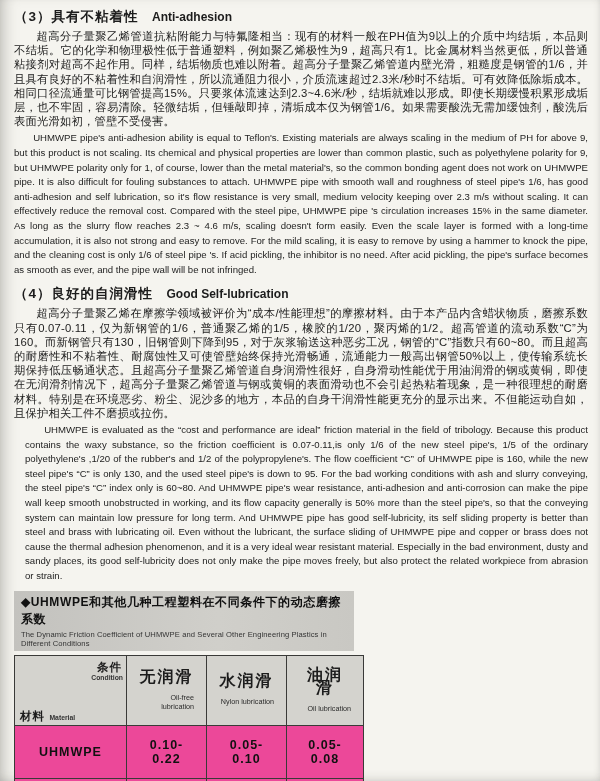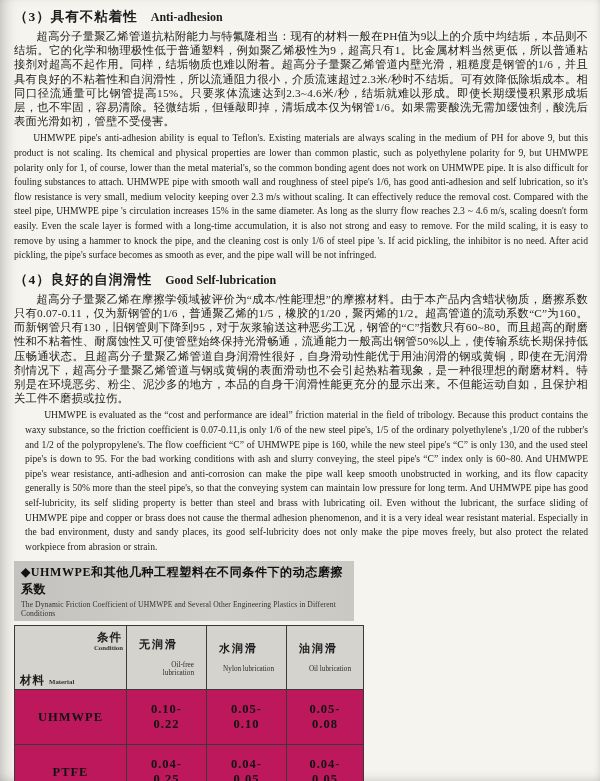--- a/index.html
+++ b/index.html
@@ -7,21 +7,21 @@
     position: relative;
     width: 600px;
     height: 781px;
     box-sizing: border-box;
     padding: 5px 12px 0 14px;
     background: #f5f4ef;
     box-shadow: inset 12px 0 16px -10px rgba(60,60,55,.35),
                 inset -5px 0 10px -7px rgba(60,60,55,.22),
                 inset 0 -8px 12px -8px rgba(60,60,55,.18);
     overflow: hidden;
-    font-family: Liberation Serif, serif;
+    font-family: Liberation Sans, sans-serif;
     color: #1c1c1c;
   }
   .sec-heading { margin: 2px 0 3px; line-height: 18px; }
   .sec-heading .h-cn { font-size: 13.5px; font-weight: bold; letter-spacing: 1px; }
   .sec-heading .h-en { font-size: 12px; font-weight: bold; margin-left: 9px; }
   p.body-cn {
     margin: 2px 0 3px; text-align: justify; text-indent: 2em;
     font-size: 11.3px; line-height: 14.2px; letter-spacing: .2px;
     font-weight: 500; max-height: 114px; overflow: hidden;
   }
@@ -37,35 +37,35 @@
     background: linear-gradient(90deg, #c3c2be, #d0cfca 60%, #c9c8c3);
   }
   .table-title .t-cn { font-size: 12px; font-weight: bold; letter-spacing: .6px; color: #111; }
   .table-title .t-en { font-size: 7.6px; color: #333; margin-top: 2px; letter-spacing: .1px; }
   table.friction {
     border-collapse: collapse; table-layout: fixed; margin-top: 4px;
     width: 349px;
   }
   table.friction th, table.friction td { border: 1.6px solid #3a3a38; padding: 12px; }
   table.friction th { background: #d4d3ce; height: 31px; vertical-align: middle; }
-  .hcn { font-size: 11px; font-weight: bold; letter-spacing: 2px; text-align: left; line-height: 13px; }
+  .hcn { font-size: 16px; font-weight: bold; letter-spacing: 2px; text-align: center; line-height: 13px; }
   .hen { font-size: 7.2px; font-weight: normal; color: #2a2a2a; text-align: right; margin-top: 10px; }
   th.corner {
     position: relative;
     background-image: linear-gradient(to bottom right,
       transparent calc(50% - .8px), #3a3a38 calc(50% - .8px),
       #3a3a38 calc(50% + .8px), transparent calc(50% + .8px));
   }
   .corner-top { position: absolute; top: 1px; right: 4px; text-align: right; }
   .corner-bottom { position: absolute; bottom: 1px; left: 5px; white-space: nowrap; }
   .corner b { font-size: 11.5px; font-weight: bold; letter-spacing: 1px; }
   .corner i { font-style: normal; font-size: 6.8px; color: #333; }
   .corner-top i { display: block; margin-top: -1px; margin-right: -1px; }
   table.friction td {
-    background: #be185d; height: 19px; text-align: center; vertical-align: middle;
+    background: #ec4899; height: 19px; text-align: center; vertical-align: middle;
     font-size: 12.5px; font-weight: bold; letter-spacing: 1px; color: #111;
   }
   td.mat { letter-spacing: 1.5px; }
 </style>
 </head>
 <body>
 
 <div class="page">
 
   <div class="sec-heading">

